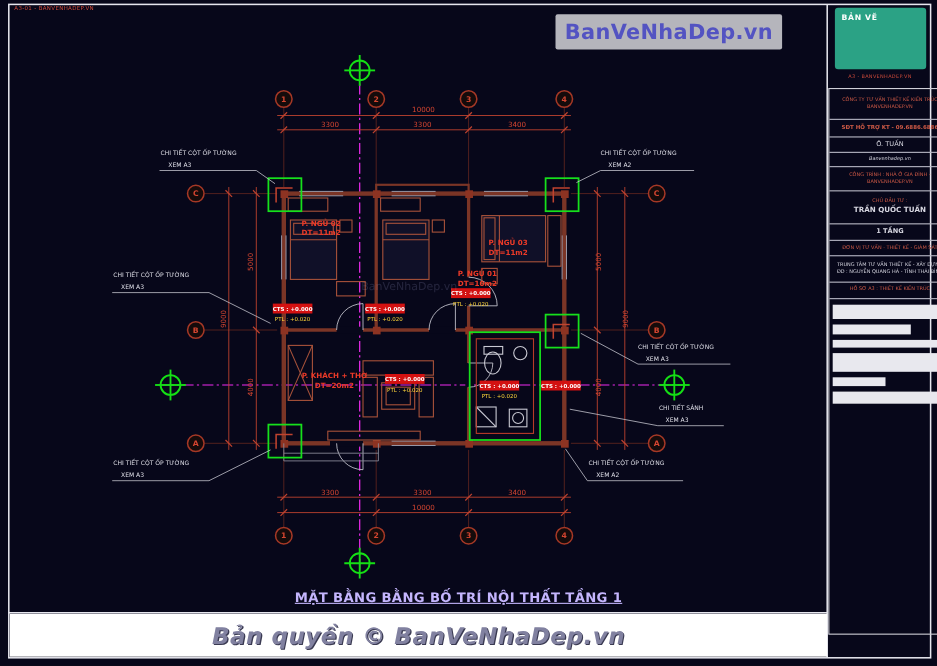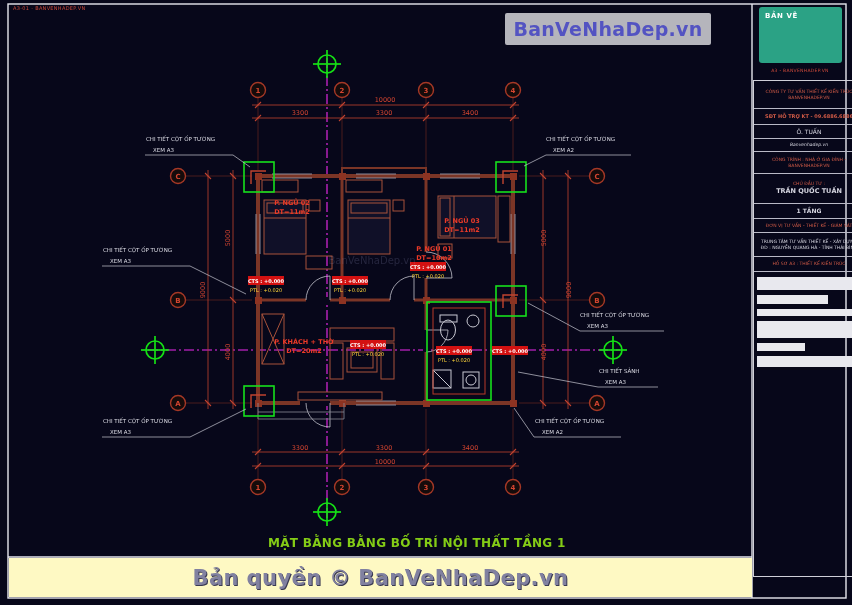--- a/index.html
+++ b/index.html
@@ -30,25 +30,25 @@
   .t45{font-size:4.5px;line-height:1.3;}
   .t5{font-size:5px;line-height:1.3;}
   .t6{font-size:6px;line-height:1.3;}
   .t65b{font-size:6.5px;font-weight:bold;line-height:1.3;}
   .t6b{font-size:6px;font-weight:bold;line-height:1.3;}
   .italic{font-style:italic;}
   .tb-sign{position:relative;height:130px;border-bottom:1px solid #b9b9c6;flex-shrink:0;}
   .tb-bars{flex:1;display:flex;flex-direction:column;gap:5px;padding:5px 3px 4px 3px;}
   .bar{background:#e8e8ee;flex-shrink:0;}
 
-  .main-title{position:absolute;left:268px;top:536px;color:#84cc16;font-weight:800;font-size:12px;
-              letter-spacing:.3px;border-bottom:2px solid #cf2a18;padding-bottom:16px;white-space:nowrap;}
-
-  .copy-bar{position:absolute;left:9px;top:558px;width:743px;height:39px;background:#fef9c3;
-            display:flex;align-items:center;justify-content:center;}
+  .main-title{position:absolute;left:268px;top:536px;color:#c4b5fd;font-weight:800;font-size:12px;
+              letter-spacing:.3px;border-bottom:2px solid #cf2a18;padding-bottom:16px;white-space:nowrap;text-decoration:underline;}
+
+  .copy-bar{position:absolute;left:9px;top:558px;width:743px;height:39px;background:#ffffff;
+            display:flex;align-items:center;justify-content:center;font-style:italic;}
   .copy-bar span{color:#8181a0;font-weight:bold;font-size:21px;letter-spacing:.4px;
                  text-shadow:1px 1px 0 #3a3a52;}
 </style>
 </head>
 <body>
 
 <div class="stage">
 
   <svg class="plan" width="852" height="605" viewBox="0 0 852 605">
 

